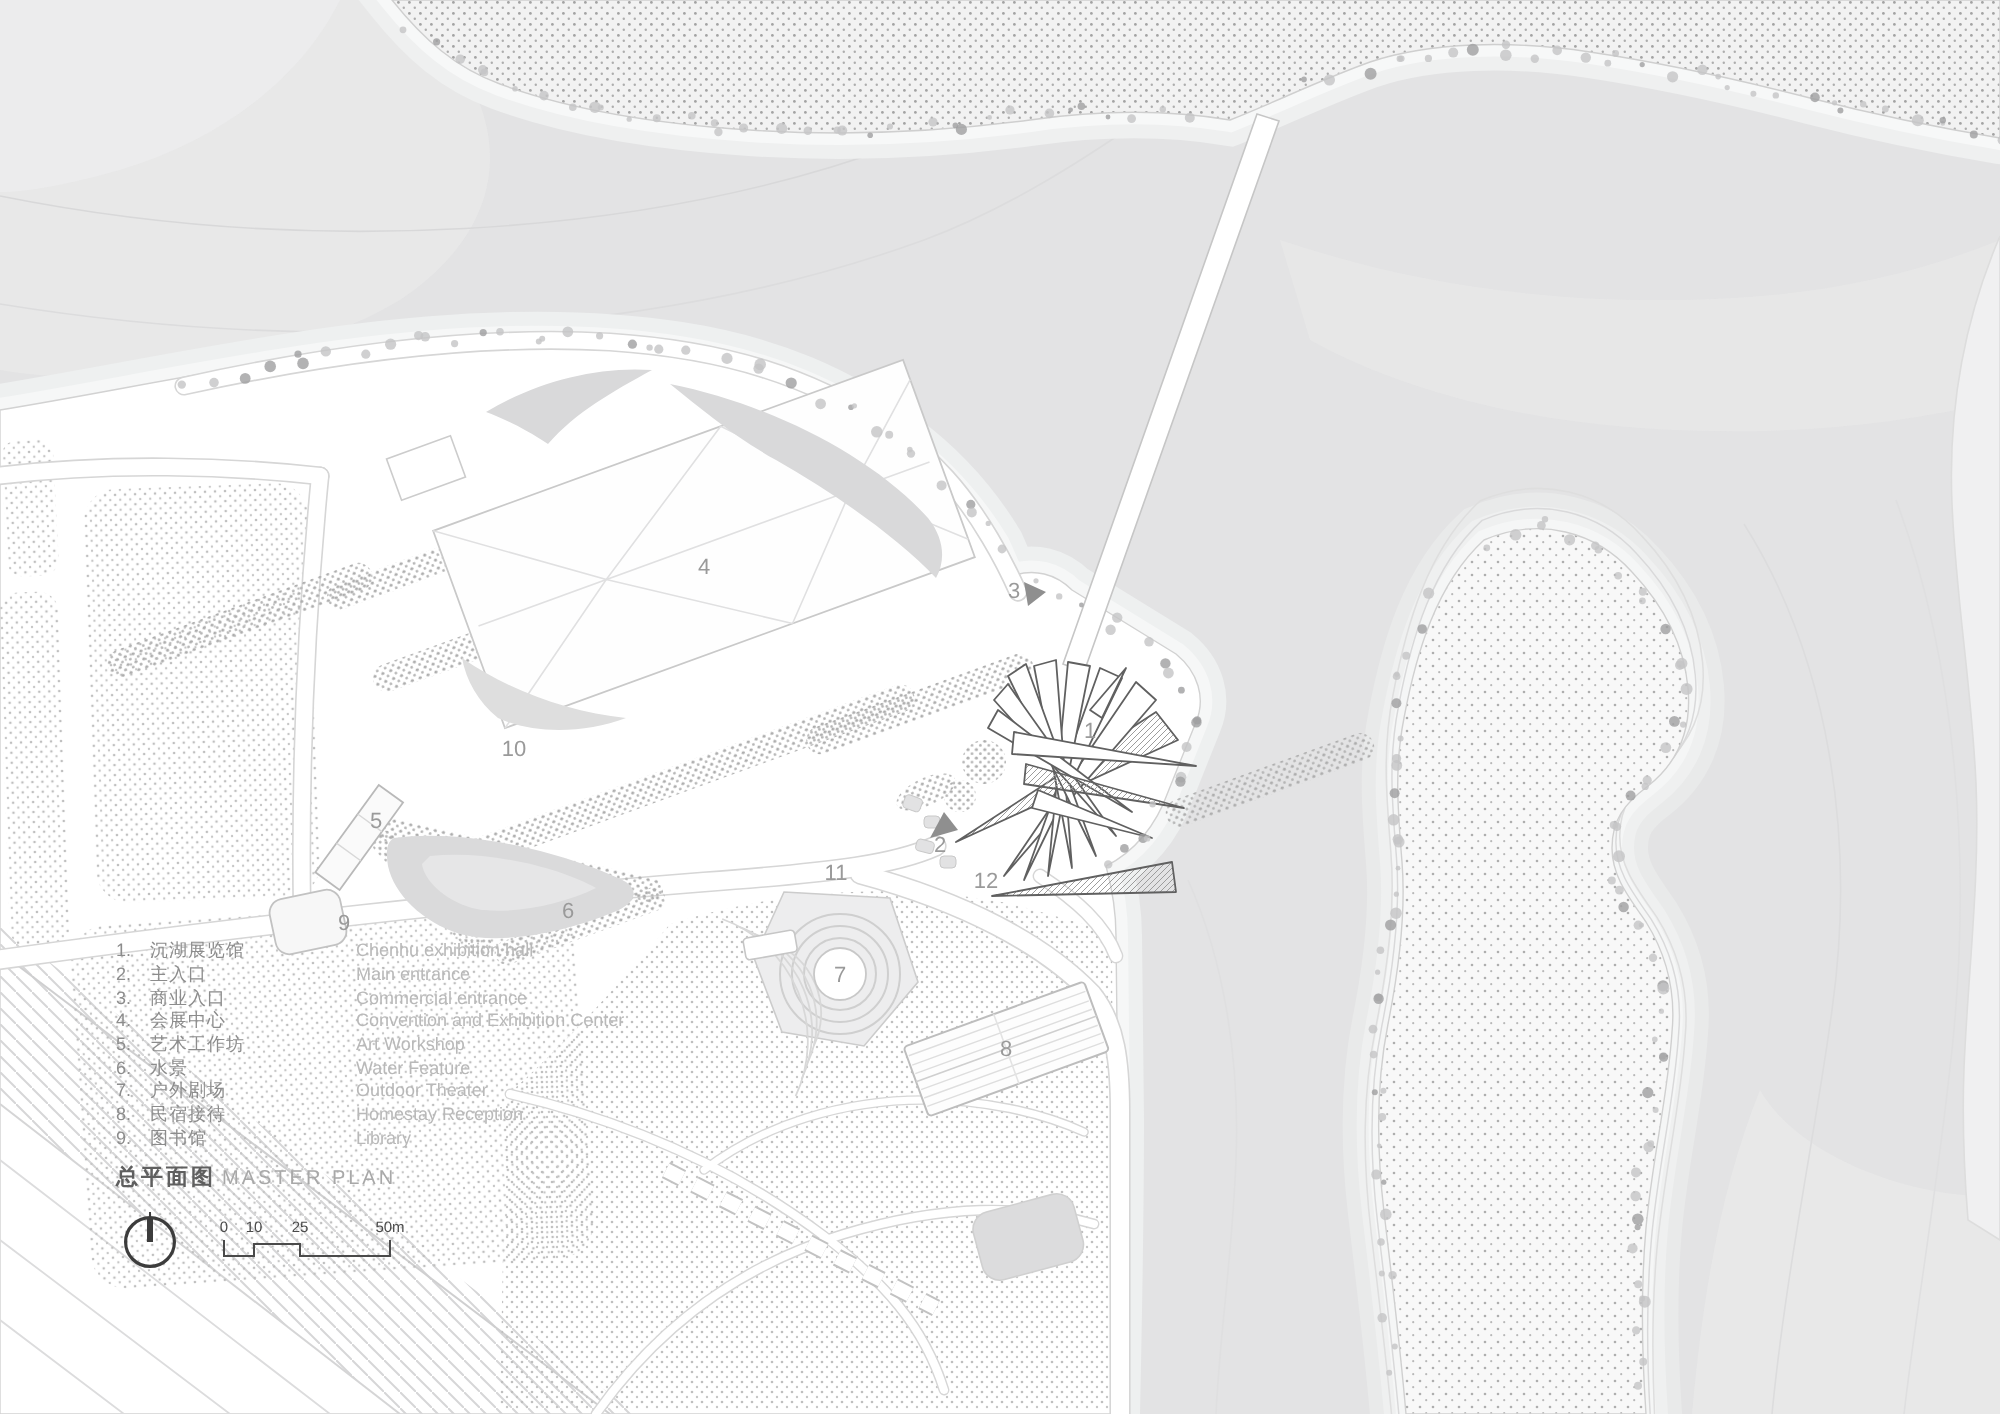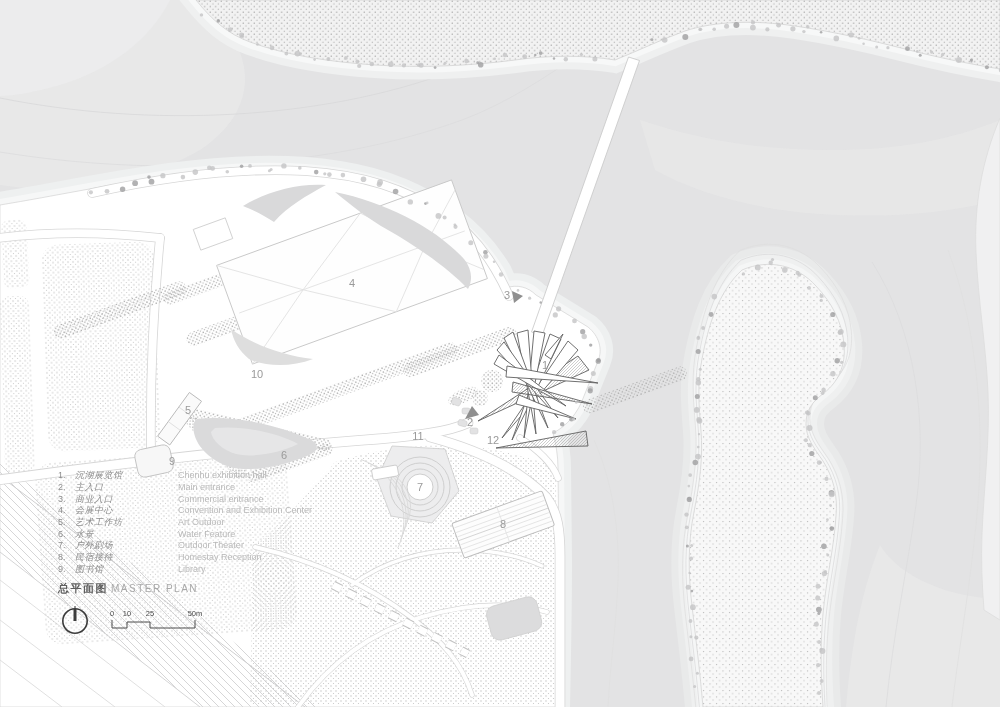--- a/index.html
+++ b/index.html
@@ -2,21 +2,21 @@
 <html><head>
 <meta charset="utf-8">
 <style>
   html,body{margin:0;padding:0;background:#fff;}
   .canvas{position:relative;width:1000px;height:707px;background:#ffffff;overflow:hidden;
           font-family:"Liberation Sans", sans-serif;}
   .map-svg{position:absolute;left:0;top:0;}
   .legend{position:absolute;left:58px;top:470px;width:280px;}
   .lg-row{display:flex;align-items:center;height:11.7px;font-size:9px;line-height:9px;}
   .lg-num{width:17px;color:#8c8c8c;}
-  .lg-zh{width:59px;color:#8c8c8c;letter-spacing:.5px;white-space:nowrap;font-style:italic;}
+  .lg-zh{width:59px;color:#8c8c8c;letter-spacing:.5px;white-space:nowrap;}
   .lg-en{color:#b9b9b9;white-space:nowrap;padding-left:44px;}
   .title-row{margin-top:6px;height:14px;display:flex;align-items:baseline;text-align:right;}
   .title-zh{font-size:11px;font-weight:bold;color:#5f5f5f;letter-spacing:1.5px;}
   .title-en{margin-left:3px;font-size:10px;color:#a8a8a8;letter-spacing:1.5px;}
   .footer-row{margin-top:9px;display:flex;align-items:flex-start;gap:16px;}
   .scale-wrap{margin-top:3px;}
   text.plan-num{font-size:11px;fill:#9a9a9a;}
   text.sc{font-size:7.5px;fill:#4a4a4a;}
 </style>
 </head>
@@ -485,21 +485,21 @@
           <span class="lg-en">Commercial entrance</span>
         </div>
         <div class="lg-row">
           <span class="lg-num">4.</span>
           <span class="lg-zh">会展中心</span>
           <span class="lg-en">Convention and Exhibition Center</span>
         </div>
         <div class="lg-row">
           <span class="lg-num">5.</span>
           <span class="lg-zh">艺术工作坊</span>
-          <span class="lg-en">Art Outdoor</span>
+          <span class="lg-en">Art Workshop</span>
         </div>
         <div class="lg-row">
           <span class="lg-num">6.</span>
           <span class="lg-zh">水景</span>
           <span class="lg-en">Water Feature</span>
         </div>
         <div class="lg-row">
           <span class="lg-num">7.</span>
           <span class="lg-zh">户外剧场</span>
           <span class="lg-en">Outdoor Theater</span>

